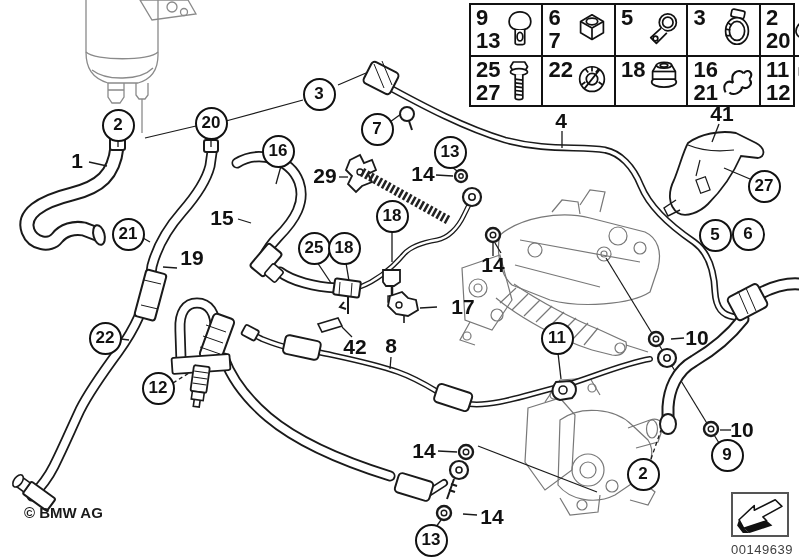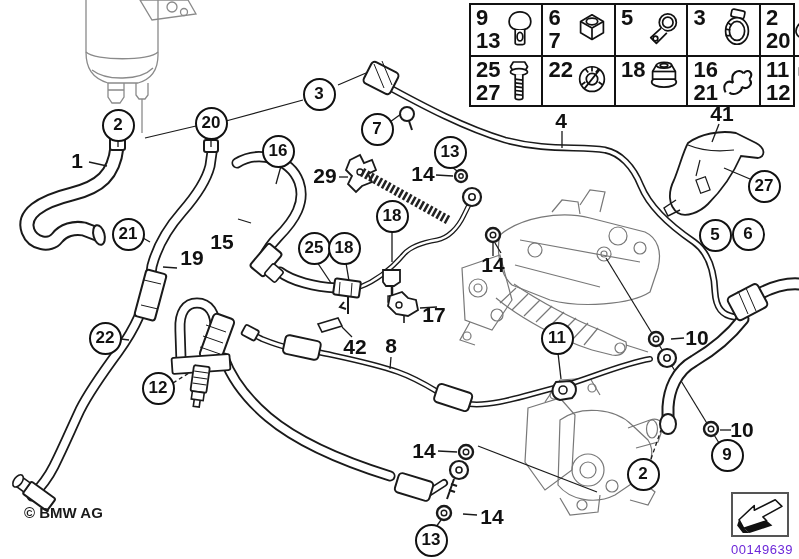--- a/index.html
+++ b/index.html
@@ -17,21 +17,21 @@
      padding:1px 3px 1px 5px;border-left:2px solid #111;border-top:2px solid #111;cursor:pointer;box-sizing:border-box;}
   .legend-cell:nth-child(-n+5){border-top:none;}
   .legend-cell:nth-child(5n+1){border-left:none;}
   .legend-nums{display:flex;flex-direction:column;justify-content:flex-start;height:100%;
      font-weight:bold;font-size:22px;line-height:23px;color:#111;}
   .legend-icon{flex:0 0 auto;}
   #copyright{position:absolute;left:24px;top:504px;font-size:15px;font-weight:bold;color:#1a1a1a;}
   #stampbox{position:absolute;left:731px;top:492px;width:58px;height:45px;border:2px solid #555;
      background:#fff;box-sizing:border-box;}
   #imgnum{position:absolute;left:762px;top:549px;transform:translate(-50%,-50%);
-     font-size:13px;color:#6d28d9;letter-spacing:.5px;}
+     font-size:13px;color:#404040;letter-spacing:.5px;}
 </style>
 </head>
 <body>
 
 <div id="stage">
 
   <svg id="art" width="799" height="559" viewBox="0 0 799 559">
 
     <g stroke="#8a8a8a" stroke-width="1.3" fill="none">
       <path d="M86,0 L86,52 C86,68 92,78 108,83 L138,83 C152,79 158,70 158,55 L158,0"></path>
@@ -404,26 +404,26 @@
       <div class="callout-circle" style="left: 88.5px; top: 321.5px;">22</div>
       <div class="callout-circle" style="left: 141.5px; top: 371.5px;">12</div>
       <div class="callout-circle" style="left: 540.5px; top: 321.5px;">11</div>
       <div class="callout-circle" style="left: 698.5px; top: 218.5px;">5</div>
       <div class="callout-circle" style="left: 731.5px; top: 217.5px;">6</div>
       <div class="callout-circle" style="left: 747.5px; top: 169.5px;">27</div>
       <div class="callout-circle" style="left: 414.5px; top: 523.5px;">13</div>
       <div class="callout-circle" style="left: 626.5px; top: 457.5px;">2</div>
       <div class="callout-circle" style="left: 710.5px; top: 438.5px;">9</div>
       <div class="callout-plain" style="left: 77px; top: 161px;">1</div>
-      <div class="callout-plain" style="left: 222px; top: 218px; margin-top: 24px;">15</div>
+      <div class="callout-plain" style="left: 222px; top: 218px;">15</div>
       <div class="callout-plain" style="left: 192px; top: 258px;">19</div>
       <div class="callout-plain" style="left: 325px; top: 176px;">29</div>
       <div class="callout-plain" style="left: 561px; top: 121px;">4</div>
       <div class="callout-plain" style="left: 722px; top: 114px;">41</div>
-      <div class="callout-plain" style="left: 434px; top: 307px; margin-top: 8px;">17</div>
+      <div class="callout-plain" style="left: 463px; top: 307px;">17</div>
       <div class="callout-plain" style="left: 355px; top: 347px;">42</div>
       <div class="callout-plain" style="left: 391px; top: 346px;">8</div>
       <div class="callout-plain" style="left: 423px; top: 174px;">14</div>
       <div class="callout-plain" style="left: 493px; top: 265px;">14</div>
       <div class="callout-plain" style="left: 424px; top: 451px;">14</div>
       <div class="callout-plain" style="left: 492px; top: 517px;">14</div>
       <div class="callout-plain" style="left: 697px; top: 338px;">10</div>
       <div class="callout-plain" style="left: 742px; top: 430px;">10</div>
     </div>
 

